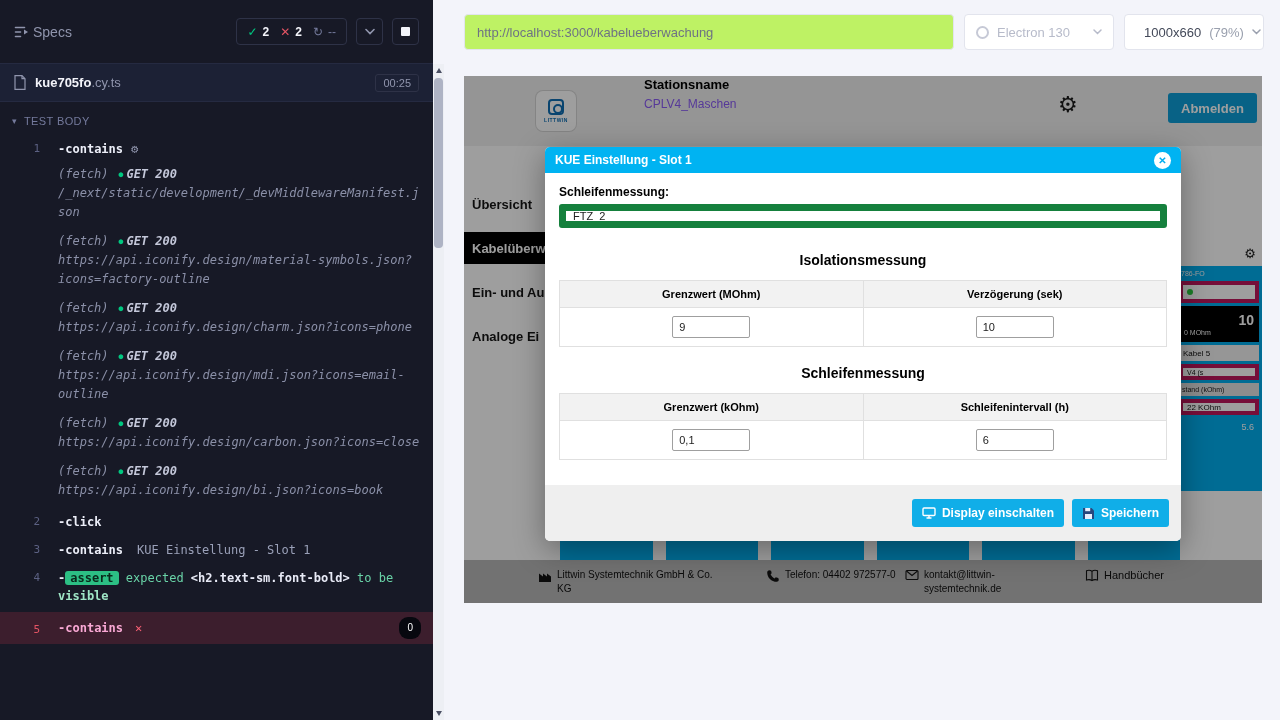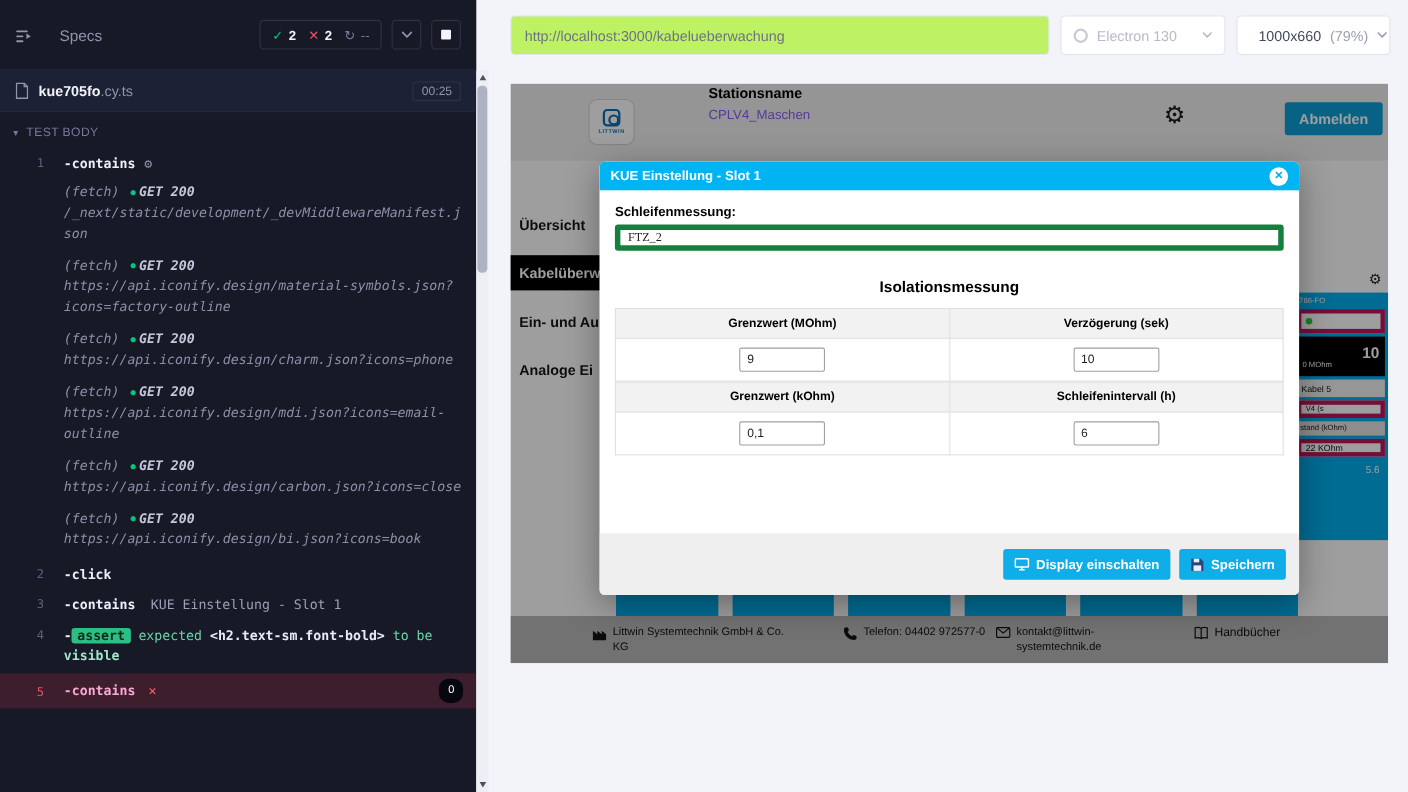--- a/index.html
+++ b/index.html
@@ -3,21 +3,21 @@
 <meta charset="utf-8">
 <style>
 *{margin:0;padding:0;box-sizing:border-box}
 html,body{width:1280px;height:720px;overflow:hidden}
 body{font-family:"Liberation Sans",sans-serif;background:#f3f4fa}
 .stage{position:relative;width:1280px;height:720px}
 
 
 .reporter{position:absolute;left:0;top:0;width:433px;height:720px;background:#171926;color:#9095ad;overflow:hidden}
 .rep-header{height:64px;display:flex;align-items:center;justify-content:space-between;padding:0 14px;border-bottom:1px solid #252a41}
-.rep-specs{display:flex;align-items:flex-end;gap:24px;color:#9095ad;font-size:14px;cursor:pointer}
+.rep-specs{display:flex;align-items:center;gap:3px;color:#9095ad;font-size:14px;cursor:pointer}
 .rep-controls{display:flex;align-items:center;gap:9px}
 .stats{display:flex;align-items:center;gap:11px;border:1px solid #2e3247;border-radius:4px;height:27px;padding:0 10px;font-size:12px}
 .st{display:flex;align-items:center;gap:5px}
 .st b{color:#f3f4fa;font-weight:700}
 .ic-pass{color:#00c780;font-style:normal;font-size:12px}
 .ic-fail{color:#e45464;font-style:normal;font-size:12px}
 .pend{color:#747a9c}
 .pend i{font-style:normal;font-size:12px}
 .sq-btn{width:27px;height:27px;border:1px solid #2e3247;border-radius:4px;background:transparent;display:flex;align-items:center;justify-content:center;color:#9095ad;cursor:pointer}
 .stop-sq{width:9px;height:9px;background:#f3f4fa;border-radius:1px;display:block}
@@ -105,21 +105,21 @@
 .f4{left:621px;font-size:11px}
 .f-ico{flex:0 0 auto;margin-top:1px;color:#141414}
 .app-overlay{position:absolute;inset:0;background:rgba(0,0,0,.38)}
 
 
 .modal{position:absolute;left:81px;top:71px;width:636px;height:394px;background:#fff;border-radius:5px;box-shadow:0 8px 30px rgba(0,0,0,.35);overflow:hidden}
 .m-head{height:26px;background:#00b3f2;display:flex;align-items:center;padding:0 10px;color:#fff;font-size:12px;font-weight:700}
 .m-close{margin-left:auto;width:17px;height:17px;border-radius:50%;background:#fff;color:#00aeef;font-size:10px;font-weight:700;display:flex;align-items:center;justify-content:center;border:none;cursor:pointer}
 .m-body{padding:0 14px}
 .m-label{display:block;font-size:12px;font-weight:700;color:#000;margin:12px 0 5px}
-.m-name-input{width:100%;height:24px;border:5px solid #15803d;border-radius:3px;font-size:11px;padding:0 7px;font-family:Liberation Serif, serif;color:#222}
+.m-name-input{width:100%;height:24px;border:7px solid #15803d;border-radius:3px;font-size:11px;padding:0 7px;font-family:Liberation Sans, sans-serif;color:#222}
 .m-h3{text-align:center;font-size:14px;font-weight:700;color:#000;margin:24px 0 12px}
 .m-h3.second{margin-top:18px}
 .m-table{width:100%;border-collapse:collapse;table-layout:fixed}
 .m-table th{background:#f2f2f2;border:1px solid #e0e0e0;font-size:11px;font-weight:700;padding:7px 4px;color:#000}
 .m-table td{border:1px solid #e0e0e0;text-align:center;padding:8px 4px}
 .cell-input{width:78px;height:22px;border:1px solid #9f9f9f;border-radius:2px;font-size:11px;padding:0 6px;font-family:inherit;color:#222}
 .m-foot{position:absolute;left:0;bottom:0;width:100%;height:56px;background:#efefef;display:flex;align-items:center;justify-content:flex-end;gap:8px;padding:0 12px}
 .m-btn{height:28px;display:flex;align-items:center;gap:6px;background:#10aee8;color:#fff;border:none;border-radius:3px;font-size:12px;font-weight:600;padding:0 10px;font-family:inherit;cursor:pointer}
 </style>
 </head>
@@ -366,20 +366,21 @@
             <th>Grenzwert (MOhm)</th>
             <th>Verzögerung (sek)</th>
           </tr>
           <tr>
             <td><input class="cell-input" value="9" style=""></td>
             <td><input class="cell-input" value="10" style=""></td>
           </tr>
         </tbody>
           </table>
 
+        <h3 class="m-h3 second">Schleifenmessung</h3>
         <table class="m-table">
           <tbody>
               <tr>
             <th>Grenzwert (kOhm)</th>
             <th>Schleifenintervall (h)</th>
           </tr>
           <tr>
             <td><input class="cell-input" value="0,1" style=""></td>
             <td><input class="cell-input" value="6" style=""></td>
           </tr>

